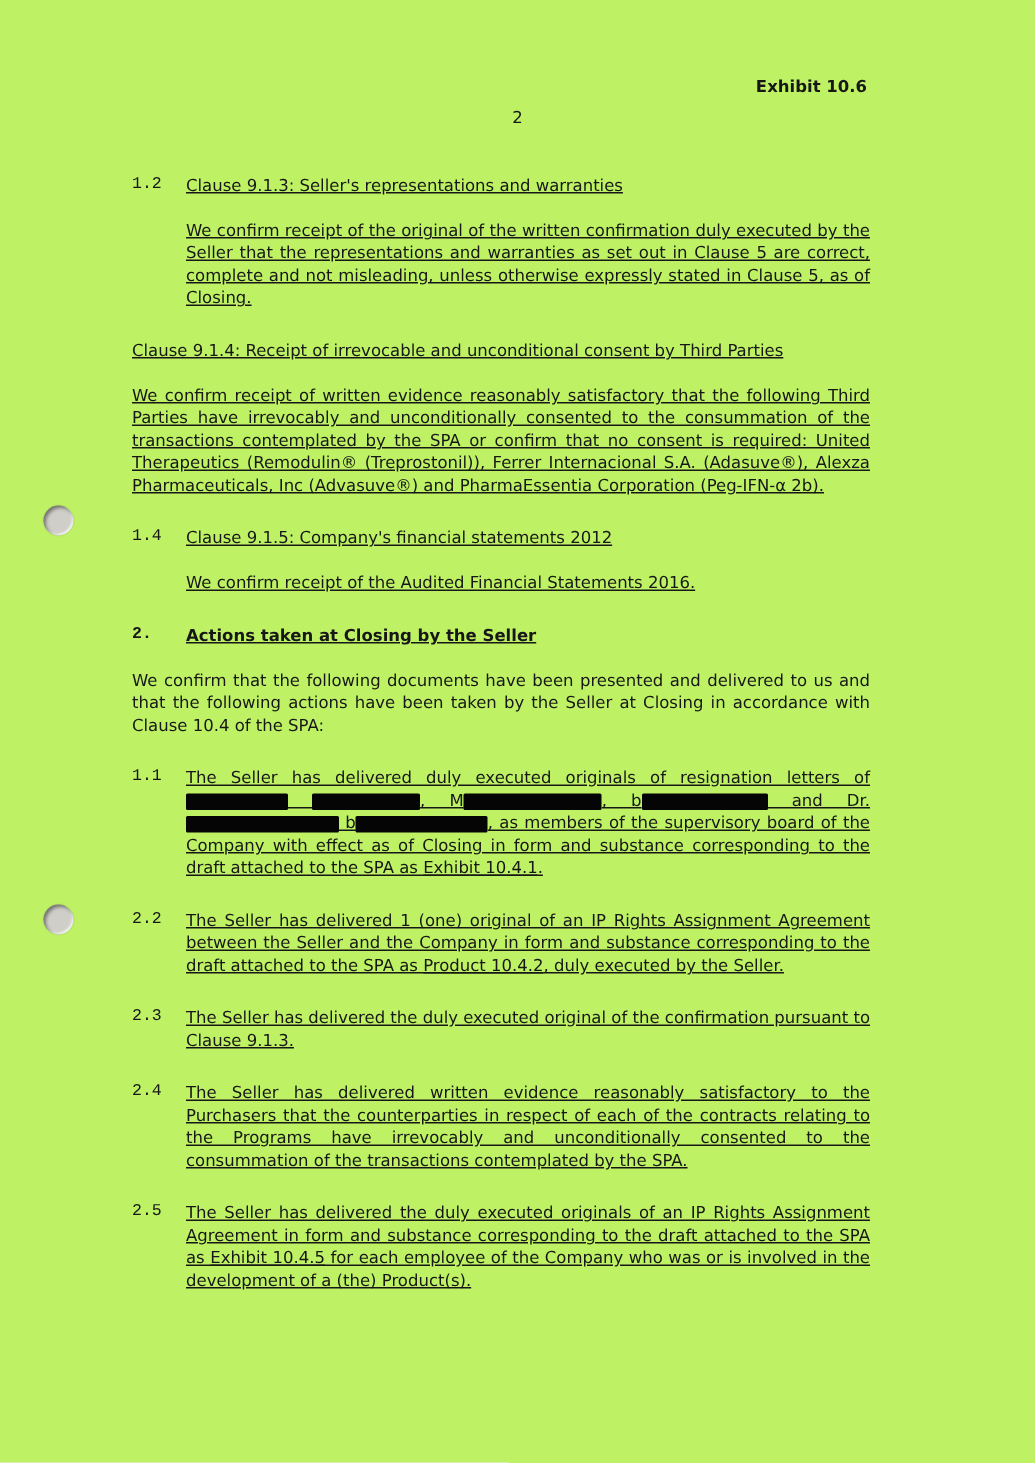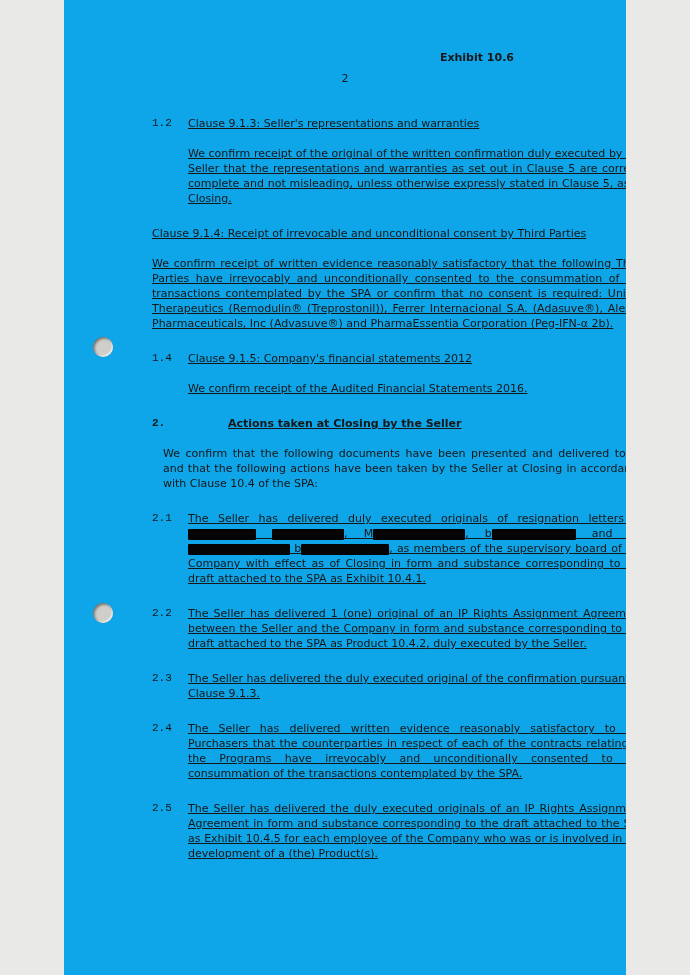--- a/index.html
+++ b/index.html
@@ -1,21 +1,21 @@
 <!DOCTYPE html>
 <html><head>
 <meta charset="utf-8">
 <style>
   html, body { margin: 0; padding: 0; background: #e9e9e7; }
   .page {
     position: relative;
-    width: 562px;
+    width: 690px;
     height: 975px;
     margin: 0 auto;
-    background: #0ea5e9;
+    background: #bef264;
     font-family: "DejaVu Sans", "Liberation Sans", sans-serif;
     font-size: 11px;
     line-height: 15px;
     color: #171717;
     overflow: hidden;
   }
   .exhibit-label {
     position: absolute;
     top: 50px;
     right: 112px;
@@ -34,21 +34,21 @@
     left: 88px;
     width: 492px;
   }
   .clause { display: flex; margin-bottom: 20px; }
   .num { flex: 0 0 36px; font-family: Liberation Mono, monospace; }
   .num.bold { font-weight: bold; }
   .clause-content { flex: 1; text-align: justify; text-decoration: underline; }
   .heading { margin: 0 0 15px 0; text-align: left; }
   .heading.bold { font-weight: bold; }
   p.body { margin: 0; text-align: justify; }
-  .intro { margin: 0 0 20px 11px; text-align: justify; }
+  .intro { margin: 0 0 20px 0; text-align: justify; }
   .uline { text-decoration: underline; }
   .redacted {
     display: inline-block;
     height: 11px;
     background: #050505;
     vertical-align: text-bottom;
     border-radius: 1px;
   }
   .punch {
     position: absolute;
@@ -95,28 +95,28 @@
       <div class="num">1.4</div>
       <div class="clause-content">
         <div class="heading">Clause 9.1.5: Company's financial statements 2012</div>
         <p class="body"><span>We confirm receipt of the Audited Financial Statements 2016.</span></p>
       </div>
     </div>
 
     <div class="clause" style="margin-bottom:15px;">
       <div class="num bold">2.</div>
       <div class="clause-content">
-        <div class="heading bold" style="margin-bottom:0;margin-left:40px;">Actions taken at Closing by the Seller</div>
+        <div class="heading bold" style="margin-bottom:0;">Actions taken at Closing by the Seller</div>
       </div>
     </div>
 
     <p class="intro">We confirm that the following documents have been presented and delivered to us and that the following actions have been taken by the Seller at Closing in accordance with Clause 10.4 of the SPA:</p>
 
     <div class="clause">
-      <div class="num">2.1</div>
+      <div class="num">1.1</div>
       <div class="clause-content">
         <p class="body"><span>The Seller has delivered duly executed originals of resignation letters of </span><span class="redacted" style="width: 68px;"></span><span> </span><span class="redacted" style="width: 72px;"></span><span>, M</span><span class="redacted" style="width: 92px;"></span><span>, b</span><span class="redacted" style="width: 84px;"></span><span> and Dr. </span><span class="redacted" style="width: 102px;"></span><span> b</span><span class="redacted" style="width: 88px;"></span><span>, as members of the supervisory board of the Company with effect as of Closing in form and substance corresponding to the draft attached to the SPA as </span><span class="uline">Exhibit 10.4.1</span><span>.</span></p>
       </div>
     </div>
 
     <div class="clause">
       <div class="num">2.2</div>
       <div class="clause-content">
         <p class="body"><span>The Seller has delivered 1 (one) original of an IP Rights Assignment Agreement between the Seller and the Company in form and substance corresponding to the draft attached to the SPA as </span><span class="uline">Product 10.4.2</span><span>, duly executed by the Seller.</span></p>
       </div>

